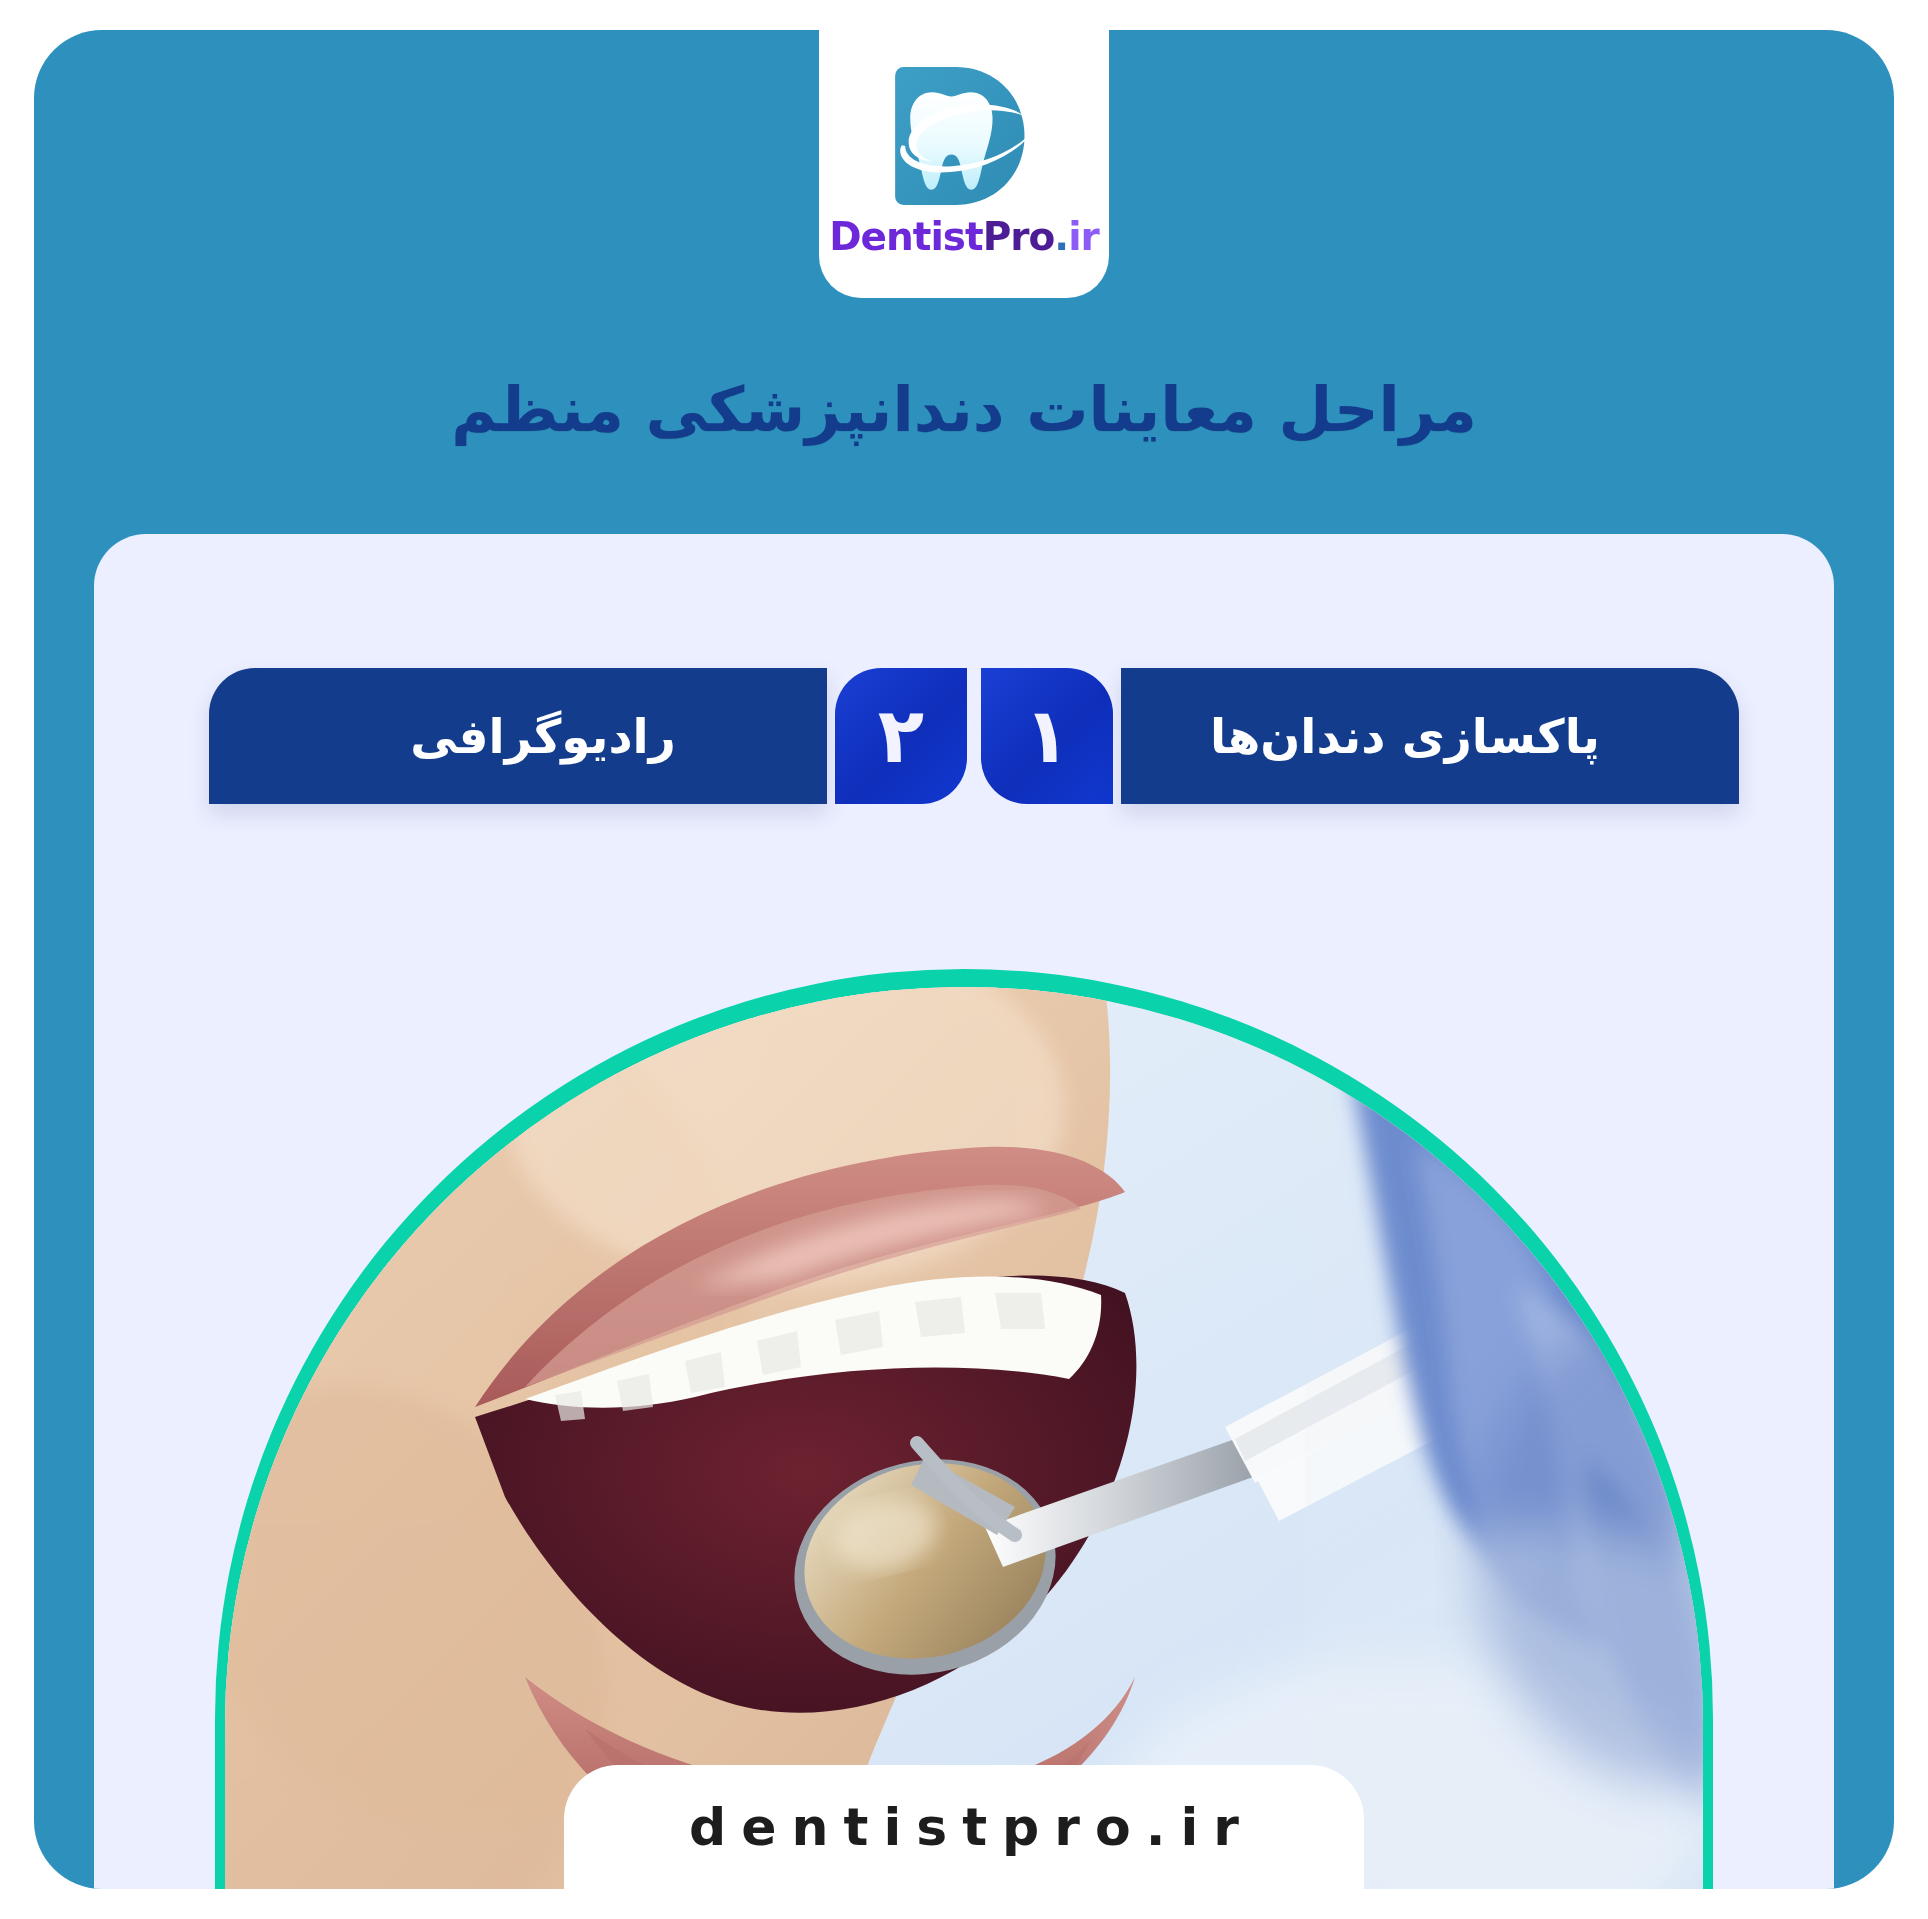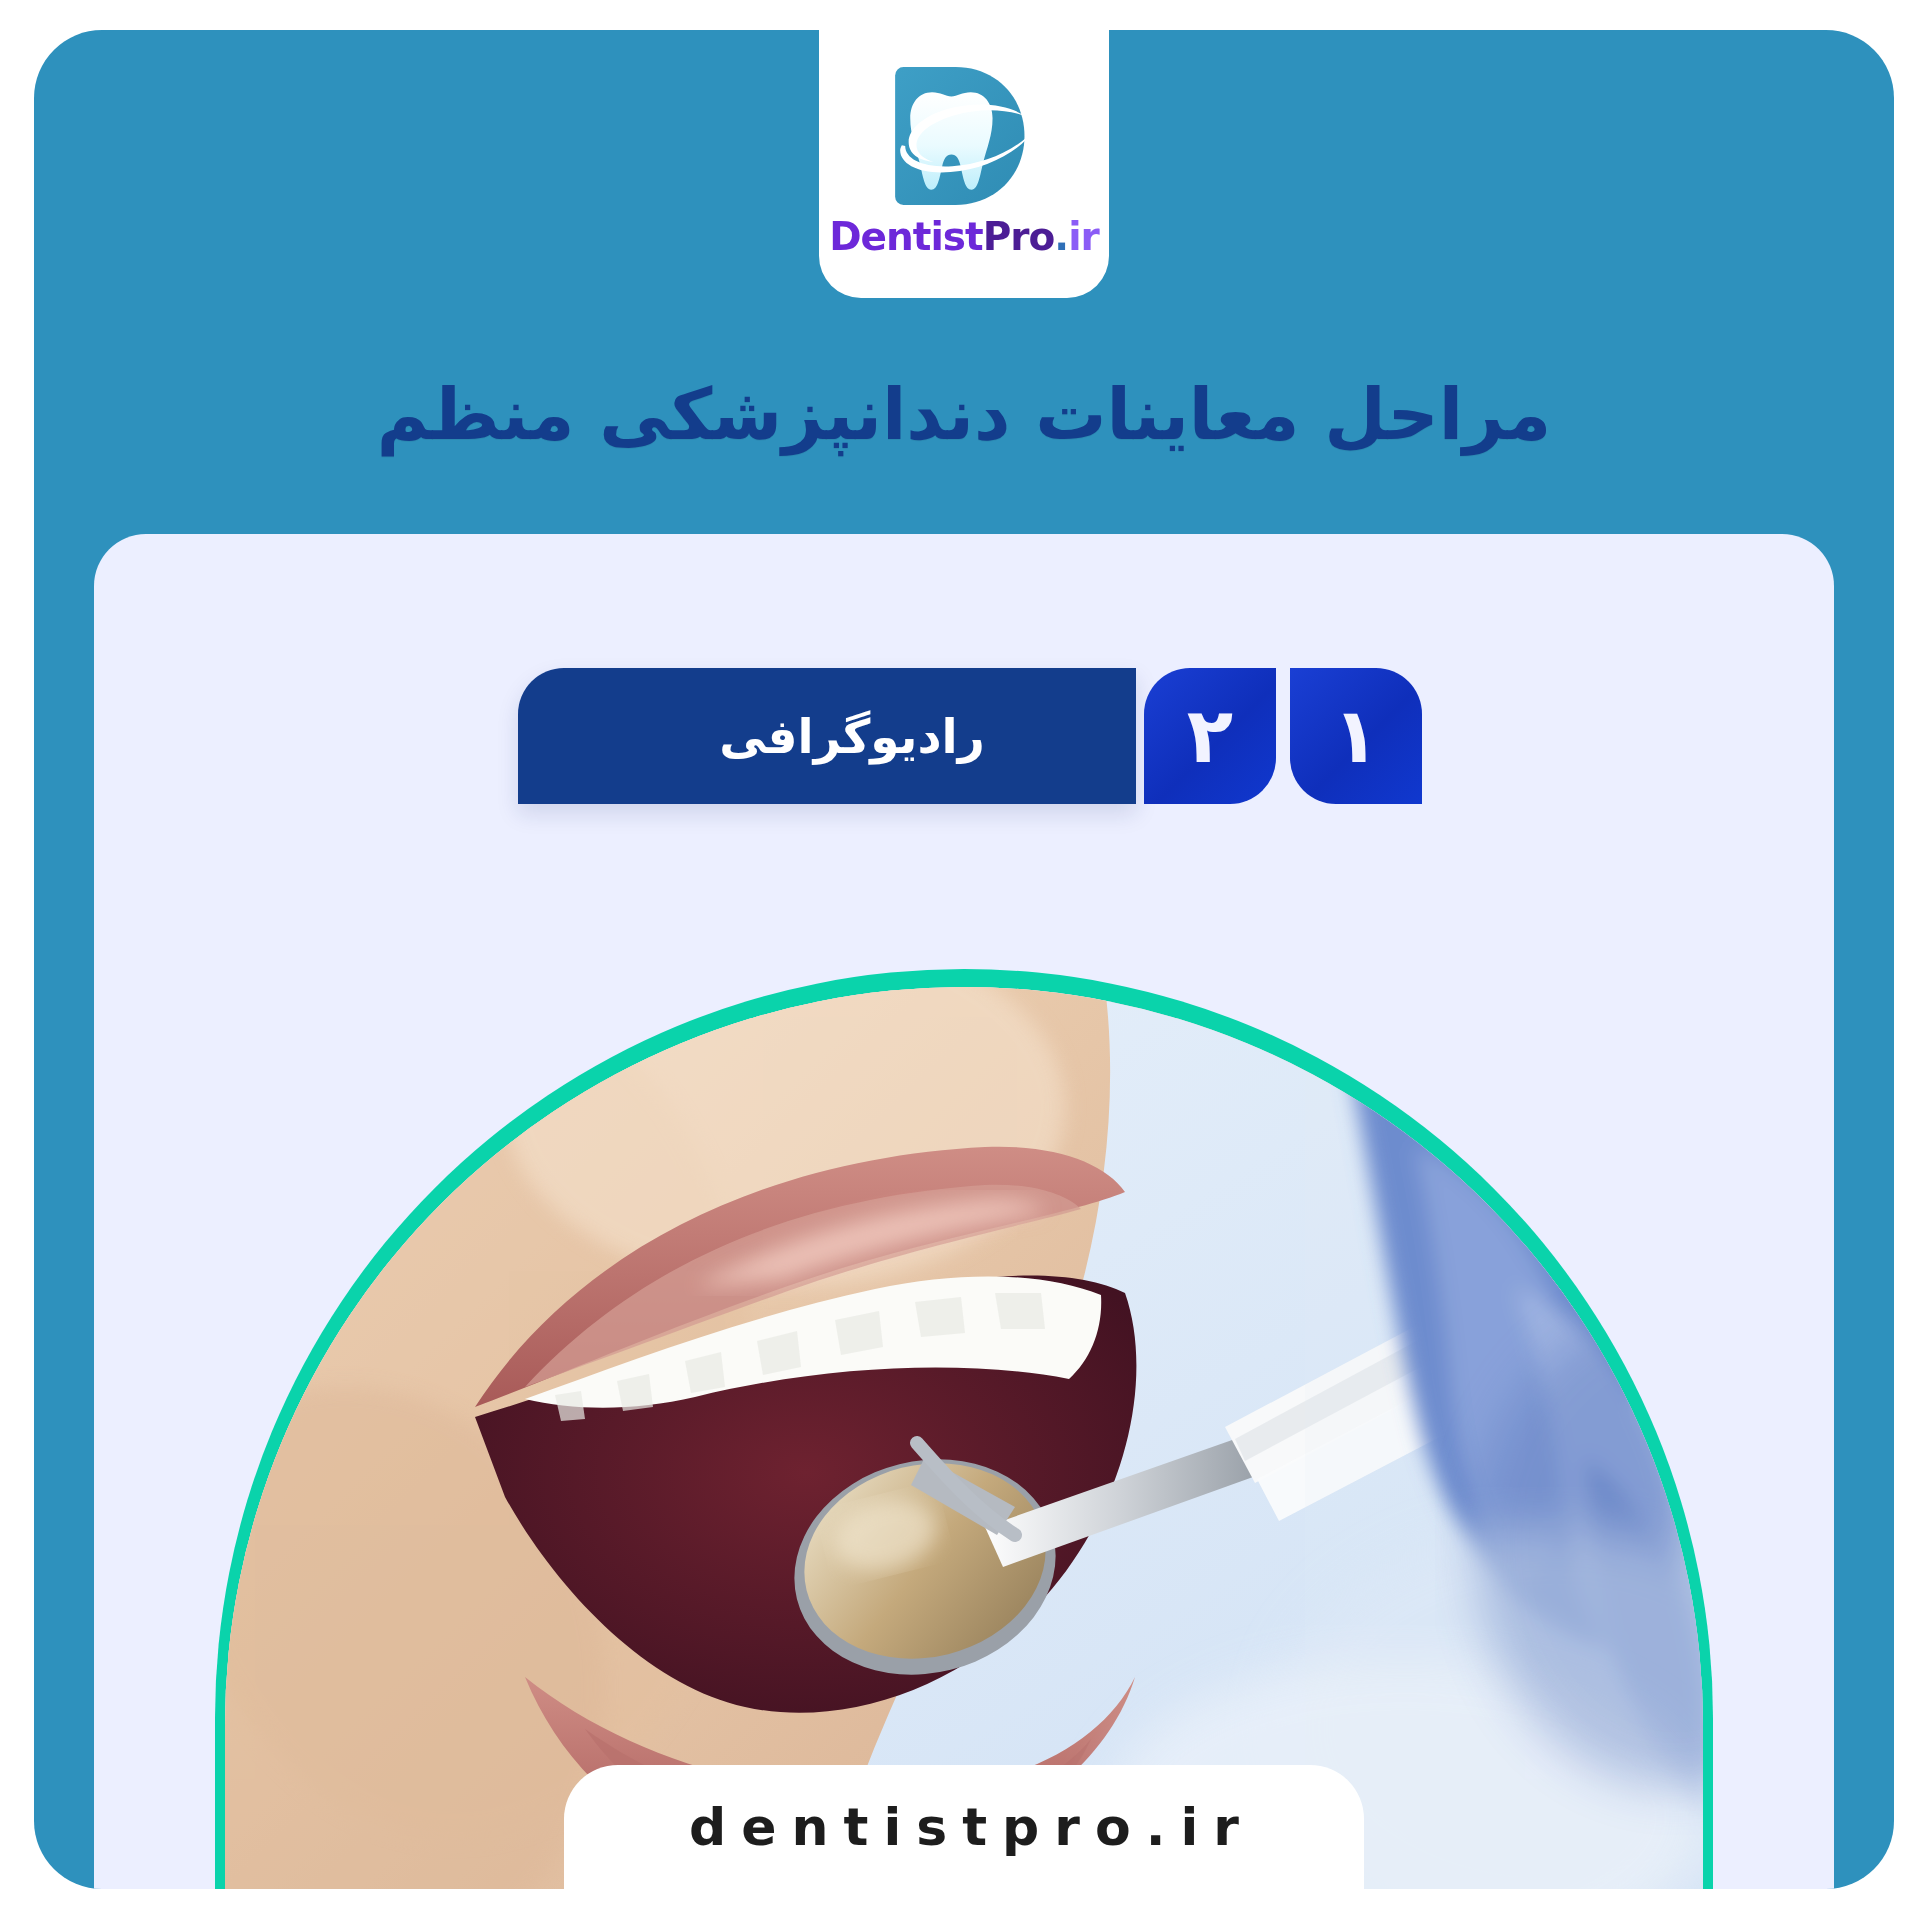--- a/index.html
+++ b/index.html
@@ -65,21 +65,21 @@
   .lw-dot { color: #2f6fb8; }
 
   
   .title {
     position: absolute;
     top: 340px;
     left: 0;
     width: 100%;
     text-align: center;
     color: #133d8c;
-    font-size: 71px;
+    font-size: 62px;
     font-weight: 700;
     line-height: 1.28;
     direction: rtl;
     z-index: 4;
     padding: 0 190px;
     text-shadow: 0 1px 0 rgba(0,0,0,0.06);
   }
 
   
   .panel {
@@ -263,20 +263,23 @@
       <div class="steps">
 
         <div class="step-row">
           <div class="bar bar-left bar-navy">
             <span class="bar-label">رادیوگرافی</span>
           </div>
           <div class="num-pair">
             <div class="num num-outer">۲</div>
             <div class="num num-inner">۱</div>
           </div>
+          <div class="bar bar-right bar-navy">
+            <span class="bar-label">پاکسازی دندان‌ها</span>
+          </div>
         </div>
 
 
       </div>
 
       <div class="photo-wrap">
         <div class="photo-ring"></div>
         <div class="photo">
           <svg viewBox="0 0 1478 902" preserveAspectRatio="xMidYMid slice">
             <defs>

